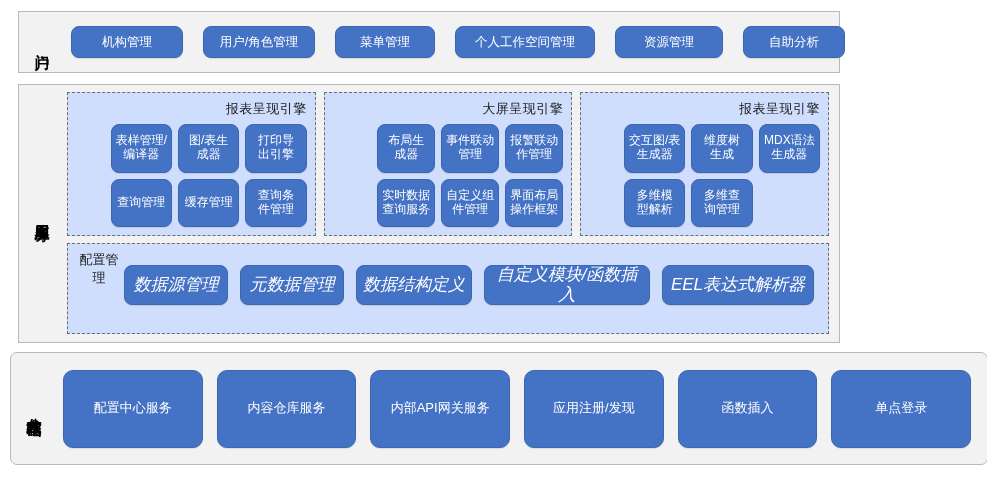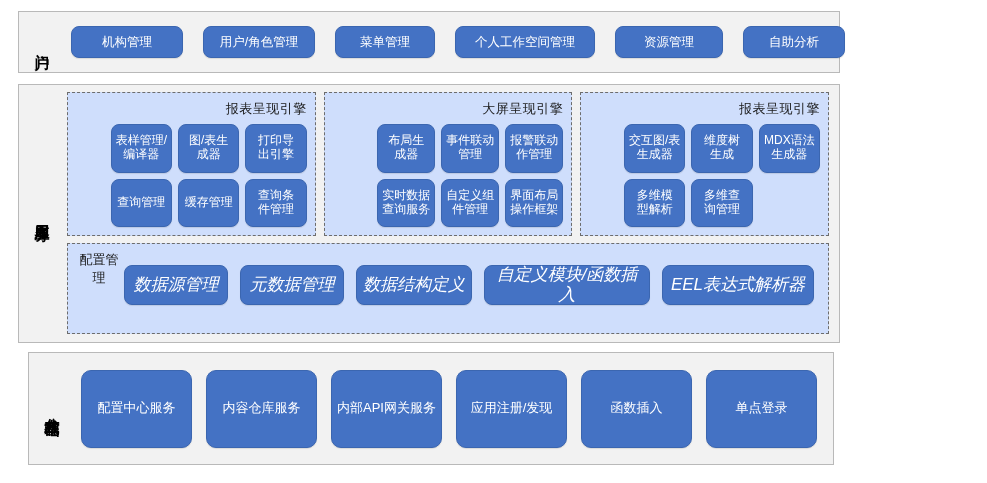--- a/index.html
+++ b/index.html
@@ -153,21 +153,21 @@
     display:flex;
     flex-direction:column;
     align-items:center;
     justify-content:space-between;
     padding:0 0 2px 0;
   }
   .aux-list .btn{width:94px;height:34px;border-radius:8px;font-size:12px;}
   .aux-list .btn.tall{height:42px;}
 
   
-  #dist{left:28px;top:352px;width:806px;height:113px;}
+  #dist{left:10px;top:352px;width:978px;height:113px;border-radius:7px;}
   .dist-btns{
     flex:1;
     display:flex;
     align-items:center;
     justify-content:space-between;
     gap:14px;
     padding:0 16px 0 6px;
   }
   .dist-btns .btn{height:78px;border-radius:10px;font-size:13px;flex:1 1 0;}
 </style>

